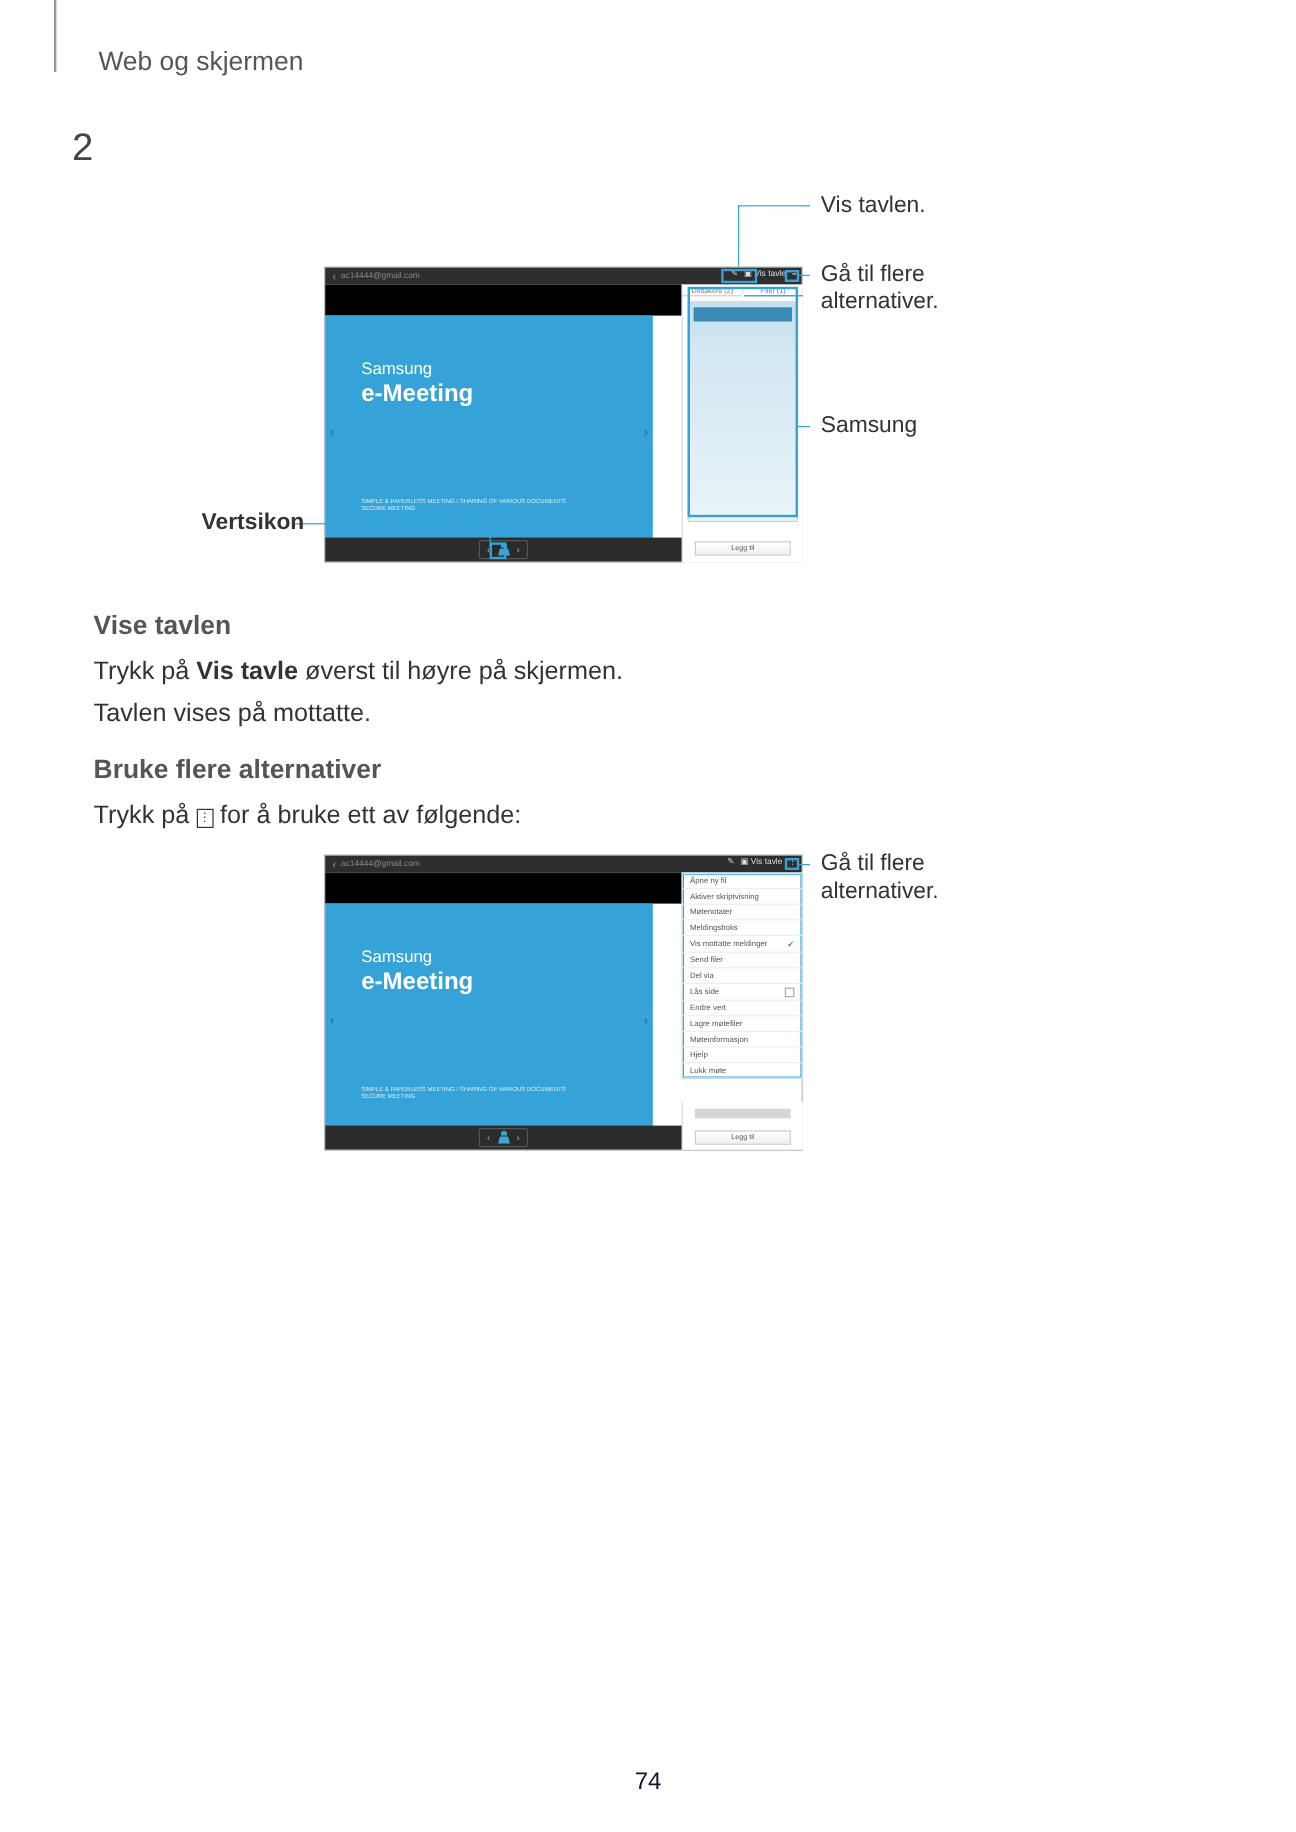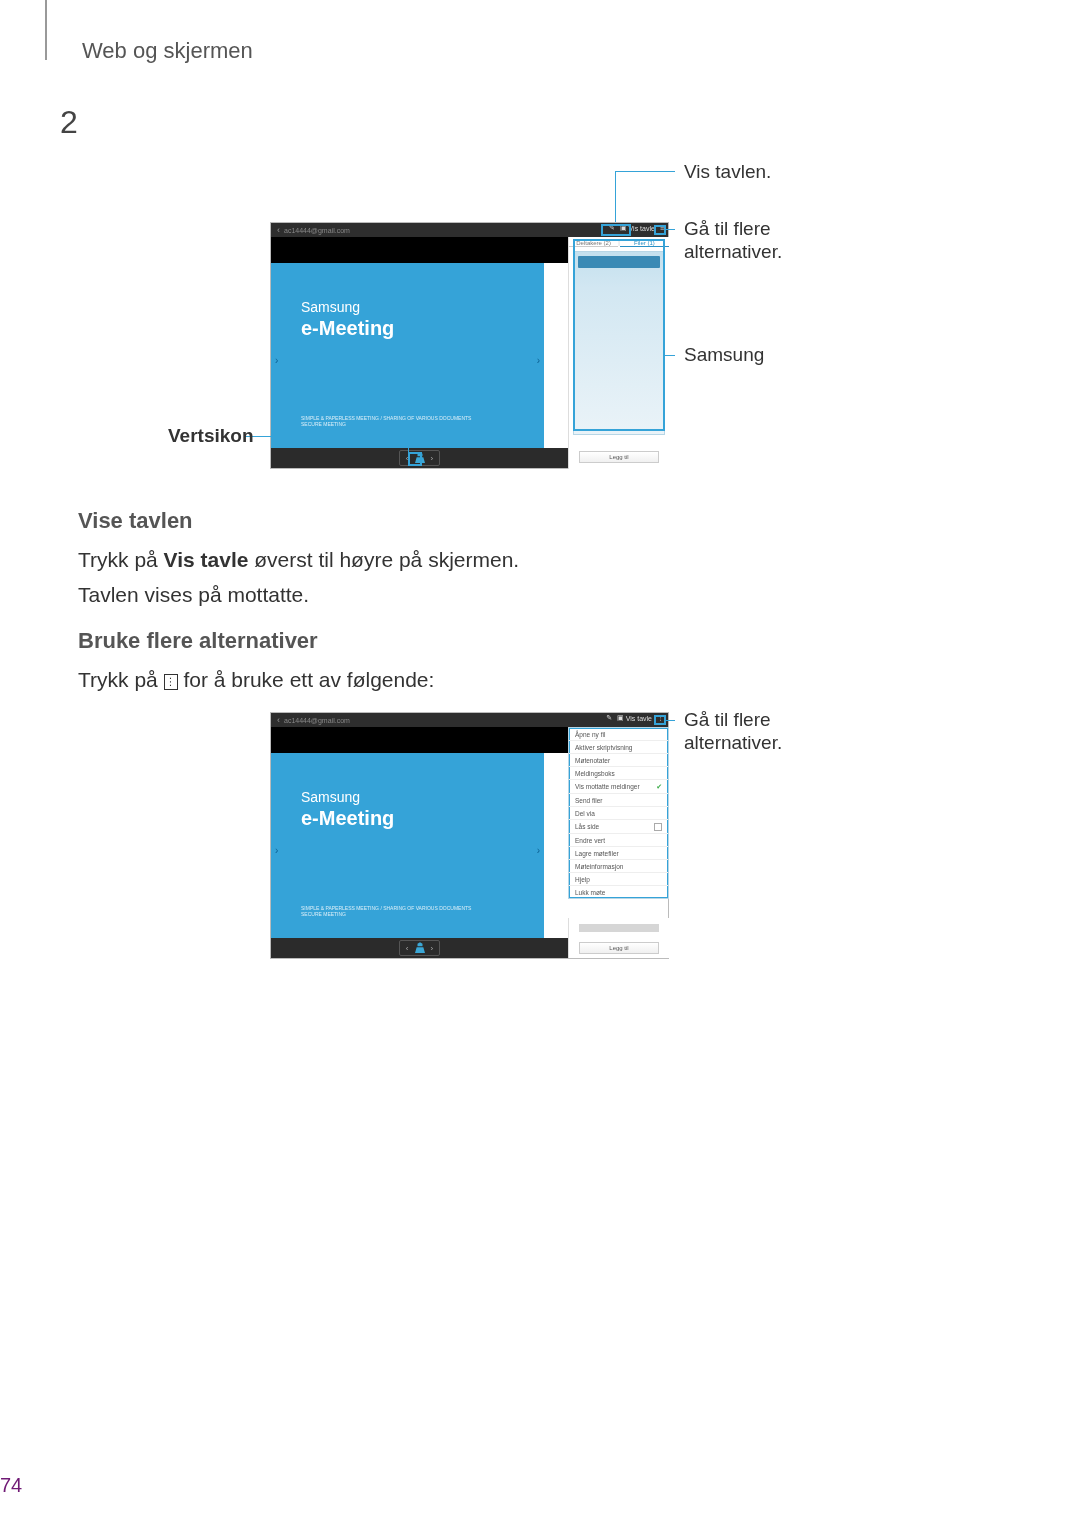--- a/index.html
+++ b/index.html
@@ -237,23 +237,23 @@
   }
   .para {
     position: absolute;
     font-size: 21px;
     color: #333;
   }
   .page-num {
     position: absolute;
     left: 0; right: 0;
     bottom: 30px;
-    text-align: left;
+    text-align: center;
     font-size: 20px;
-    color: #701a75;
+    color: #0f172a;
   }
 </style>
 </head>
 <body>
 
 <div class="divider"></div>
 <div class="section-heading">Web og skjermen</div>
 
 <div class="step-row">
   <span class="step-num">2</span>

